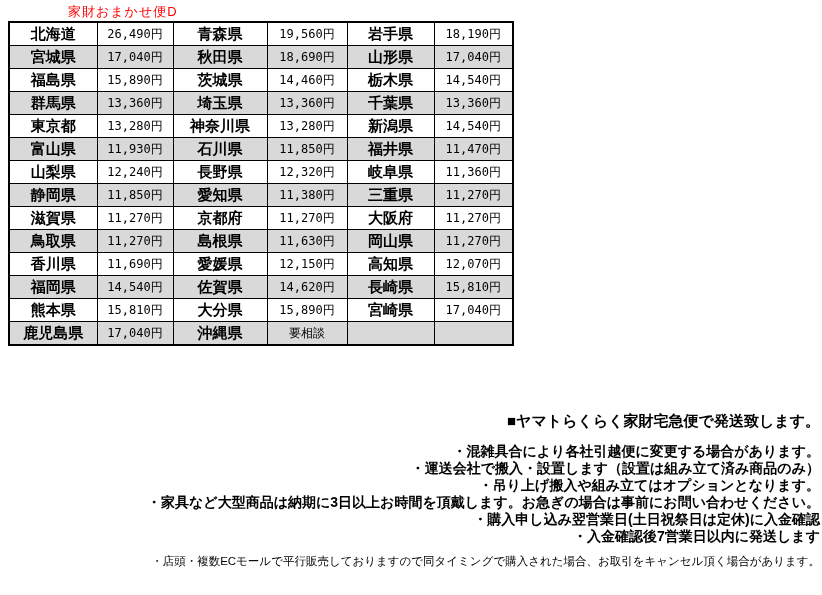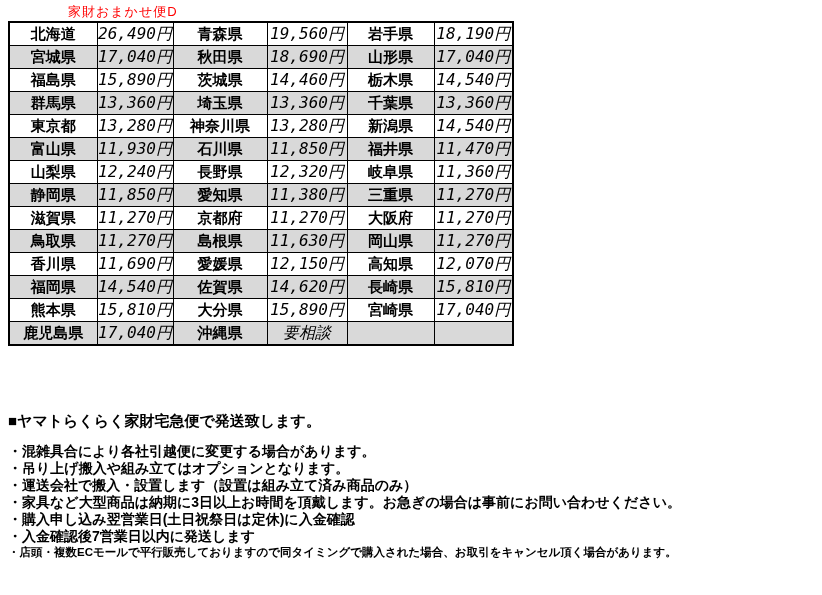--- a/index.html
+++ b/index.html
@@ -24,30 +24,30 @@
   }
   table.fee-table td {
     border: 1px solid #000000;
     height: 22px; padding: 0;
     text-align: center; vertical-align: middle;
     white-space: nowrap; overflow: hidden;
     background: #ffffff;
   }
   table.fee-table tr:nth-child(even) td { background: #d9d9d9; }
   td.pref  { font-size: 15px; font-weight: bold; margin-top: 43px; }
-  td.price { font-size: 16px; font-weight: normal; font-family: "DejaVu Sans Mono", "Liberation Mono", monospace, sans-serif; font-style: italic; }
-  .notes { position: absolute; left: 8px; top: 412px; width: 812px; }
+  td.price { font-size: 12px; font-weight: normal; font-family: "DejaVu Sans Mono", "Liberation Mono", monospace, sans-serif; }
+  .notes { position: absolute; left: 8px; top: 412px; width: 812px; text-align: right; }
   .notes-heading { font-size: 15px; font-weight: bold; line-height: 18px; white-space: nowrap; }
   ul.bullets { list-style: none; margin: 13px 0 0 0; padding: 0; }
   ul.bullets li {
     font-size: 14px; font-weight: bold; line-height: 17px;
     white-space: nowrap;
   }
   .footnote {
-    font-size: 11.5px; font-weight: bold;
+    margin-top: 9px; font-size: 11.5px; font-weight: normal;
     white-space: nowrap;
   }
 </style>
 </head>
 <body>
 
 <div class="title">家財おまかせ便D</div>
 
 <table class="fee-table">
   <colgroup>
@@ -171,20 +171,20 @@
         <td class="pref"></td>
         <td class="price"></td>
       </tr>
     </tbody>
 </table>
 
 <div class="notes">
   <div class="notes-heading">■ヤマトらくらく家財宅急便で発送致します。</div>
   <ul class="bullets">
       <li>・混雑具合により各社引越便に変更する場合があります。</li>
+      <li>・運送会社で搬入・設置します（設置は組み立て済み商品のみ）</li>
       <li>・吊り上げ搬入や組み立てはオプションとなります。</li>
-      <li>・運送会社で搬入・設置します（設置は組み立て済み商品のみ）</li>
       <li>・家具など大型商品は納期に3日以上お時間を頂戴します。お急ぎの場合は事前にお問い合わせください。</li>
       <li>・購入申し込み翌営業日(土日祝祭日は定休)に入金確認</li>
       <li>・入金確認後7営業日以内に発送します</li>
     </ul>
   <div class="footnote">・店頭・複数ECモールで平行販売しておりますので同タイミングで購入された場合、お取引をキャンセル頂く場合があります。</div>
 </div>
 
 </body></html>

